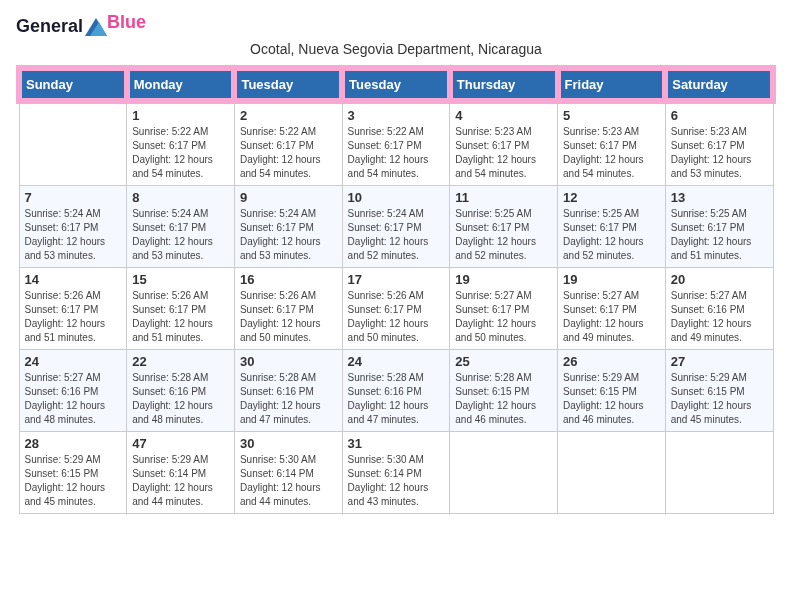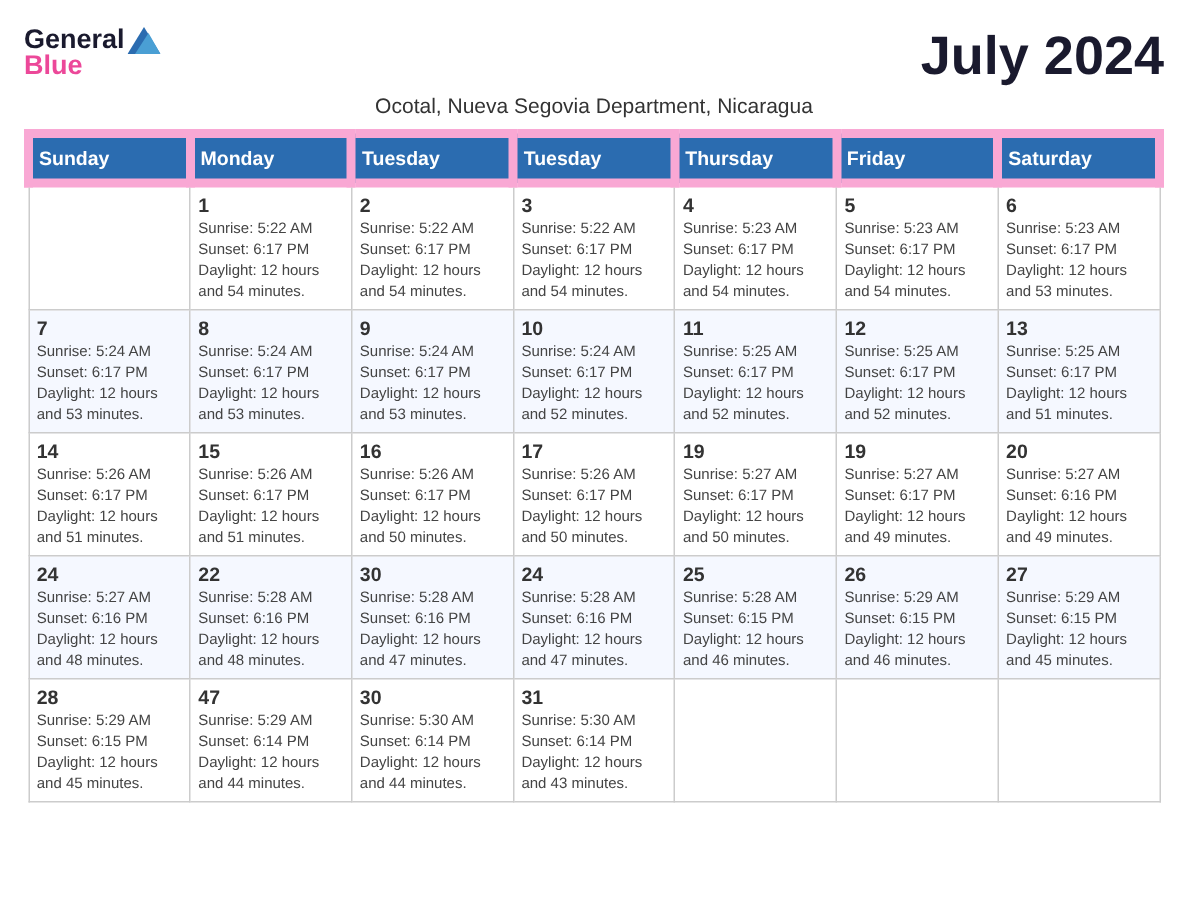--- a/index.html
+++ b/index.html
@@ -11,21 +11,21 @@
       padding: 16px;
     }
     .header-top {
       display: flex;
       align-items: flex-start;
       justify-content: space-between;
       margin-bottom: 4px;
     }
     .logo {
       display: flex;
-      flex-direction: column;
+      flex-direction: row;
       align-items: flex-start;
       text-align: right;
     }
     .logo-row {
       display: flex;
       align-items: center;
     }
     .month-title {
       font-size: 36px;
       font-weight: bold;
@@ -90,21 +90,20 @@
   <div class="logo">
     <div class="logo-row">
       <span style="font-size:18px;font-weight:bold;color:#1a1a2e;">General</span>
       <svg width="22" height="18" viewBox="0 0 22 18" style="margin-left:2px;">
         <polygon points="0,18 11,0 22,18" fill="#2b6cb0"></polygon>
         <polygon points="5,18 14,4 22,18" fill="#4a9fd4"></polygon>
       </svg>
     </div>
     <span style="font-size:18px;font-weight:bold;color:#ec4899;margin-top:-4px;">Blue</span>
   </div>
-  <div class="month-title">July 2024</div>
 </div>
 
 <div class="subtitle">Ocotal, Nueva Segovia Department, Nicaragua</div>
 
 <table class="calendar">
   <thead>
     <tr>
     <th>Sunday</th>
         <th>Monday</th>
         <th>Tuesday</th>

